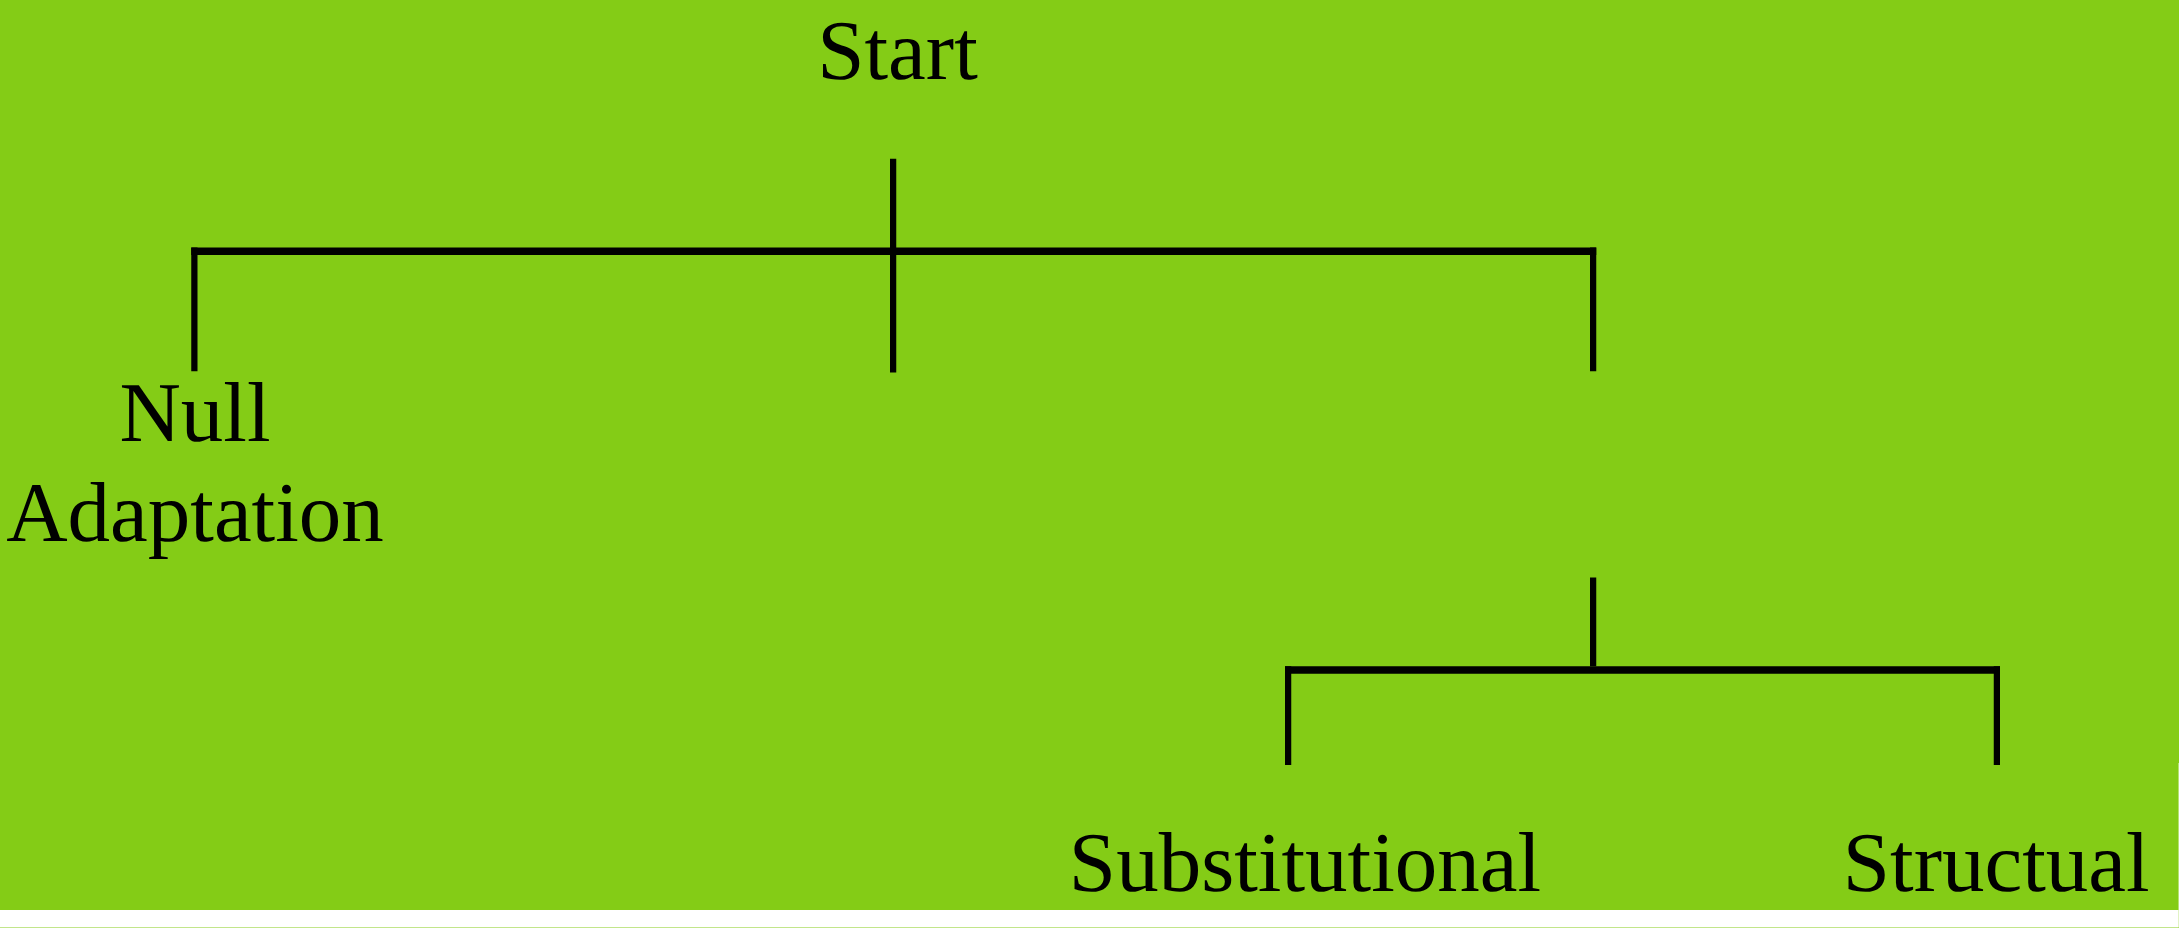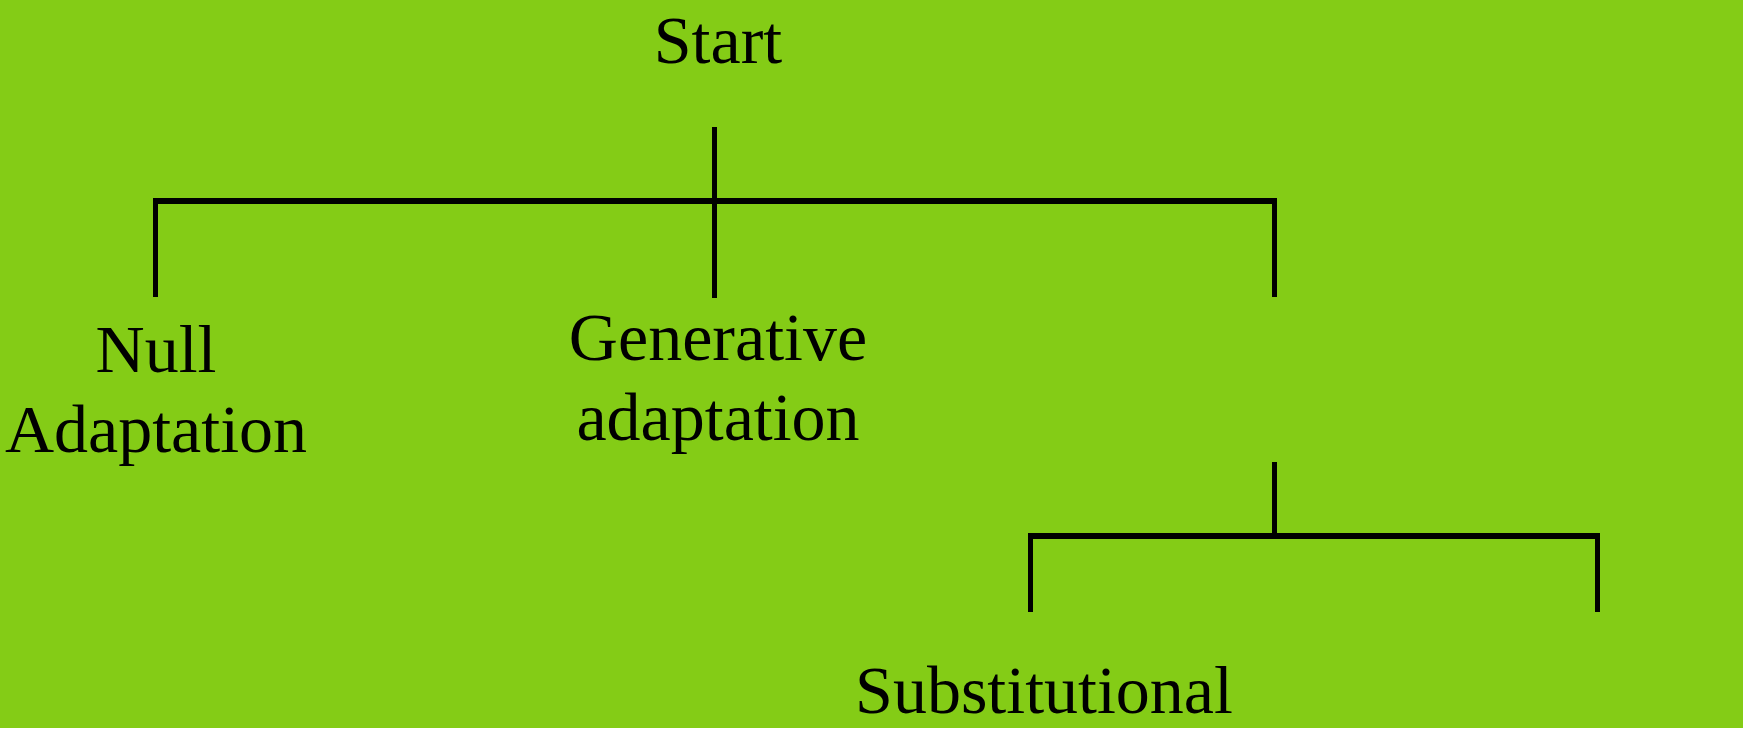--- a/index.html
+++ b/index.html
@@ -38,34 +38,33 @@
 
   <div class="node-label" style="left:718px; top:0px;">
     <span class="row">Start</span>
   </div>
 
   <div class="connector" style="left:712px; top:127px; width:5px; height:171px;"></div>
   <div class="connector" style="left:153px; top:198px; width:1124px; height:6px;"></div>
   <div class="connector" style="left:153px; top:198px; width:5px; height:99px;"></div>
   <div class="connector" style="left:1272px; top:198px; width:5px; height:99px;"></div>
 
-  <div class="node-label" style="left:156px; top:309px;">
+  <div class="node-label" style="left:156px; top:290px;">
     <span class="row">Null</span>
     <span class="row">Adaptation</span>
   </div>
 
-  <div class="node-label" style="left:718px; top:297px;">
-    <span class="row">Generative</span>
-    <span class="row">adaptation</span>
-  </div>
 
 
   <div class="connector" style="left:1272px; top:462px; width:5px; height:71px;"></div>
   <div class="connector" style="left:1028px; top:533px; width:572px; height:6px;"></div>
   <div class="connector" style="left:1028px; top:533px; width:5px; height:79px;"></div>
   <div class="connector" style="left:1595px; top:533px; width:5px; height:79px;"></div>
 
   <div class="node-label" style="left:1028px; top:650px;margin-left:16px;">
     <span class="row">Substitutional</span>
   </div>
 
+  <div class="node-label" style="left:1597px; top:650px;">
+    <span class="row">Structual</span>
+  </div>
 
 </div>
 
 </body></html>

